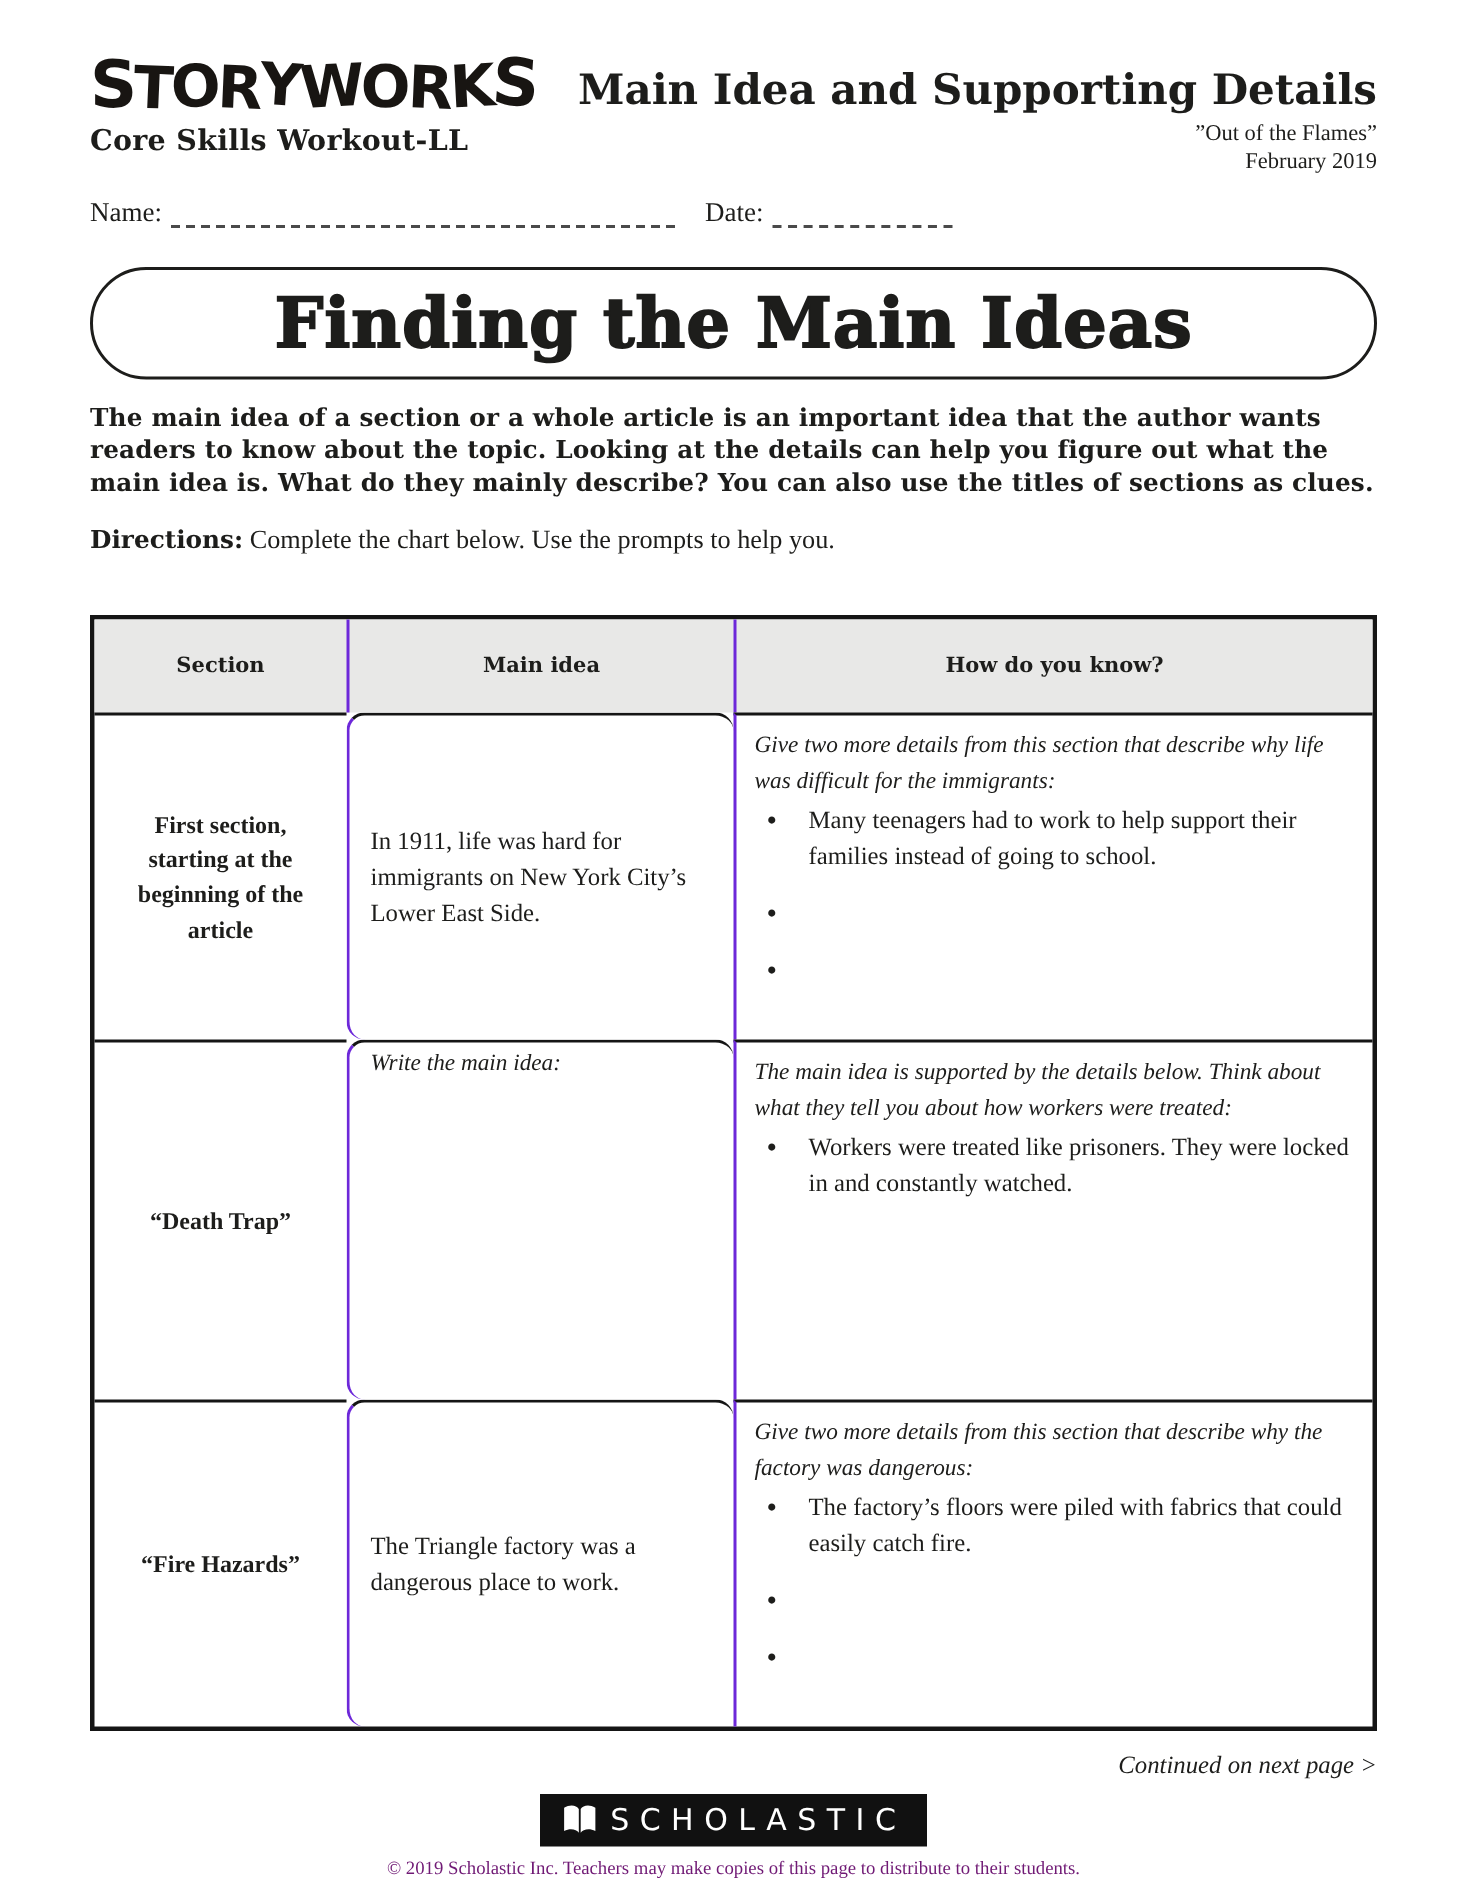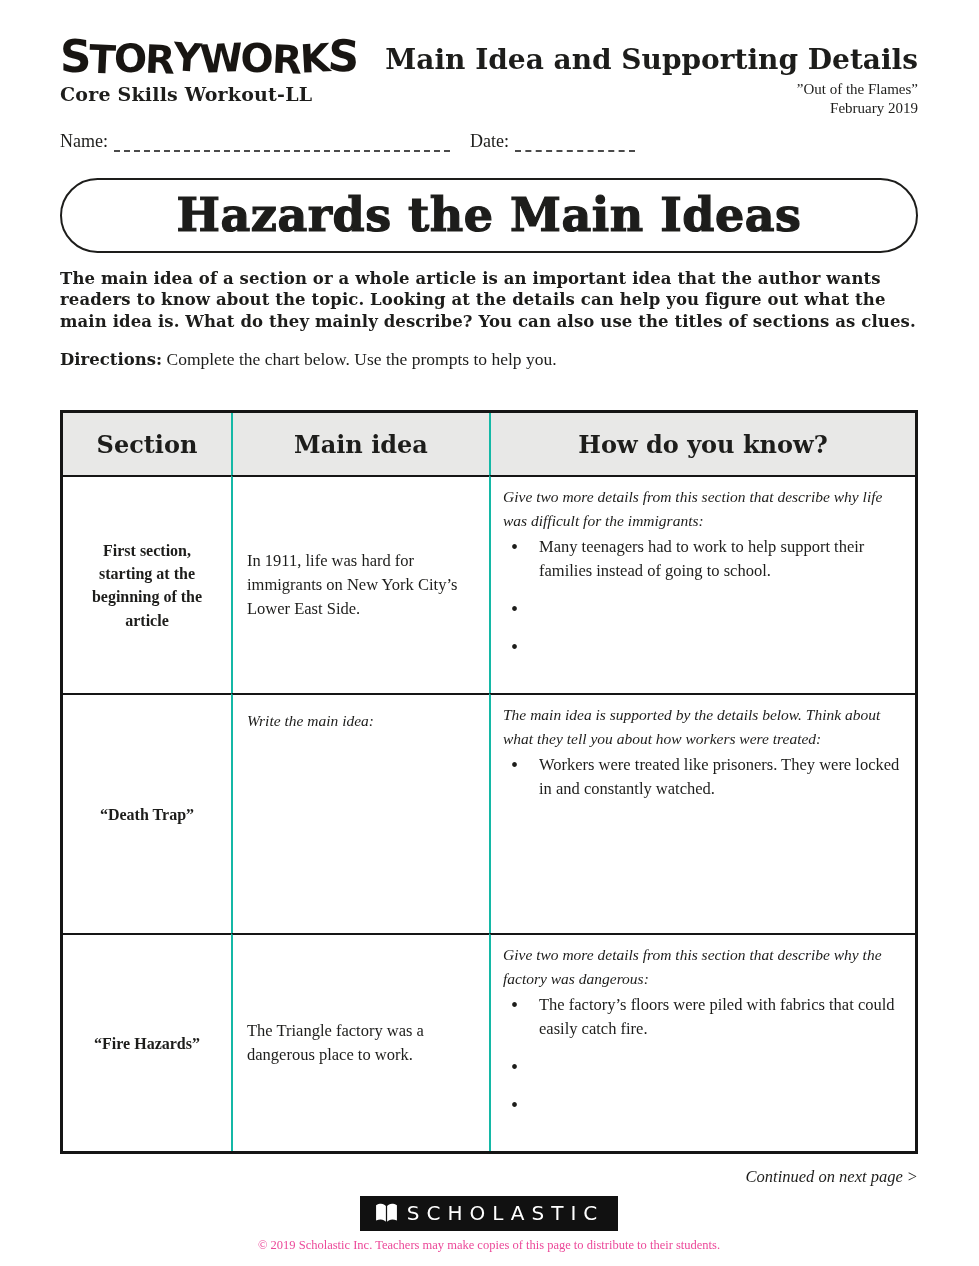--- a/index.html
+++ b/index.html
@@ -75,39 +75,39 @@
     font-family:"DejaVu Serif", serif; font-weight:bold; font-size:16.5px;
   }
 
   
   .tbl {
     margin-top:40px;
     border:3px solid #151515;
     width:858px;
   }
   .tr { display:grid; grid-template-columns:168px 258px 1fr; }
-  .cell { border-left:2px solid #14b8a6; border-top:2px solid #151515; }
+  .cell { border-left:2px solid #6d28d9; border-top:2px solid #151515; }
   .tr .cell:first-child { border-left:none; }
   .tr.head .cell { border-top:none; background:#e8e8e7; }
   .tr.head { height:62px; }
   .tr.r1 { height:218px; }
   .tr.r2 { height:240px; }
   .tr.r3 { height:218px; }
 
   .th {
     display:flex; align-items:center; justify-content:center;
-    font-family:"DejaVu Serif", serif; font-weight:bold; font-size:24px;
+    font-family:"DejaVu Serif", serif; font-weight:bold; font-size:14px;
   }
   .cell-section {
     display:flex; align-items:center; justify-content:center;
     text-align:center;
     font-weight:bold; font-size:16px; line-height:1.45;
     padding:0 16px;
   }
-  .cell-main { font-size:16.5px; line-height:1.45; padding:14px 14px; }
+  .cell-main { font-size:16.5px; line-height:1.45; padding:2px 14px;border-radius:12px; }
   .cell-main.vcenter { display:flex; align-items:center; }
   .prompt { font-style:italic; font-size:15.5px; line-height:1.5; }
   .cell-how { padding:8px 12px 0 12px; font-size:16.5px; }
   .cell-how .prompt { margin-bottom:2px; }
   ul.blist { list-style:none; }
   ul.blist li {
     position:relative; padding-left:36px; line-height:1.45; margin-top:3px;
   }
   ul.blist li::before {
     content:"\2022";
@@ -127,21 +127,21 @@
     height:35px; padding:0 14px;
     display:flex; align-items:center; gap:8px;
   }
   .sch-text {
     font-family:"DejaVu Sans", sans-serif;
     font-size:20px; letter-spacing:7px; font-weight:500;
     transform:translateY(-1px);
     text-align:center;
   }
   .copyright {
-    text-align:center; font-size:12.5px; margin-top:7px; color:#ec4899;
+    text-align:center; font-size:12.5px; margin-top:7px; color:#701a75;
   }
 </style>
 </head>
 <body>
 
 <div class="page">
 
   <div class="hdr">
     <div>
       <div class="logo-word" id="logo"><span>S</span><span>T</span><span>O</span><span>R</span><span>Y</span><span>W</span><span>O</span><span>R</span><span>K</span><span>S</span></div>
@@ -156,21 +156,21 @@
 
   <div class="namedate">
     <span class="nd-label">Name:</span>
     <span class="writeline name-line"></span>
     <span class="nd-gap"></span>
     <span class="nd-label">Date:</span>
     <span class="writeline date-line"></span>
   </div>
 
   <div class="title-pill">
-    <span class="title-text">Hazards the Main Ideas</span>
+    <span class="title-text">Finding the Main Ideas</span>
   </div>
 
   <p class="intro">The main idea of a section or a whole article is an important idea that the author wants readers to know about the topic. Looking at the details can help you figure out what the main idea is. What do they mainly describe? You can also use the titles of sections as clues.</p>
 
   <p class="directions"><b>Directions:</b><span> Complete the chart below. Use the prompts to help you.</span></p>
 
   <div class="tbl">
 
     <div class="tr head">
       <div class="cell th">Section</div>

